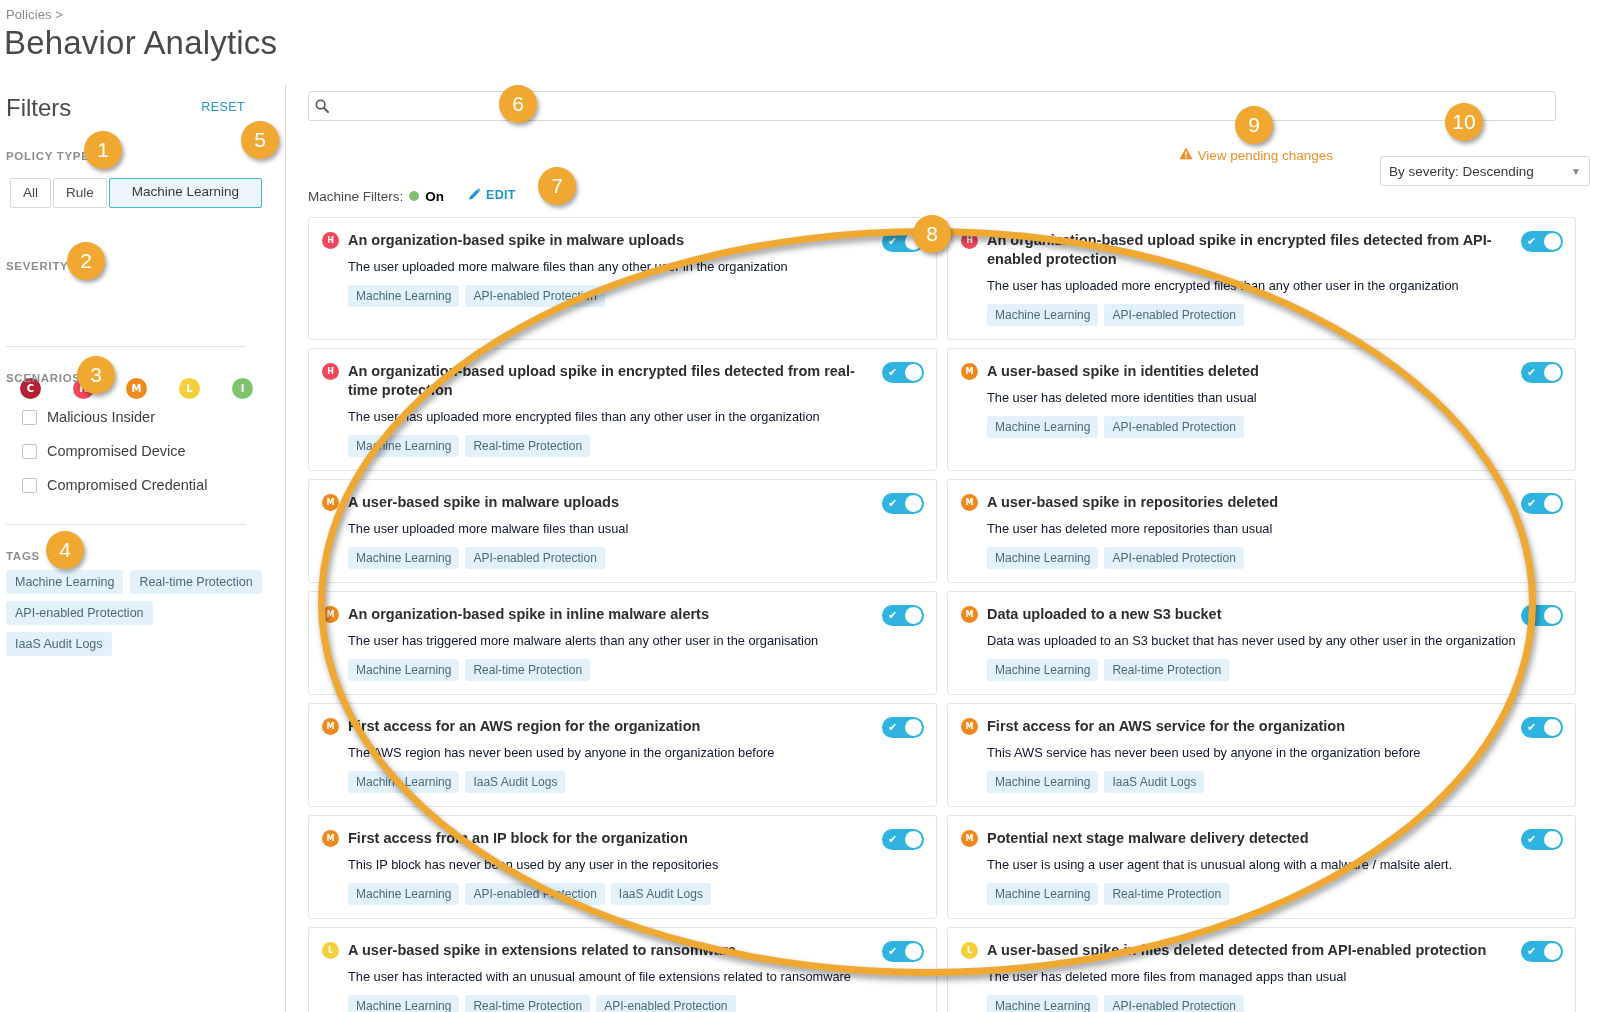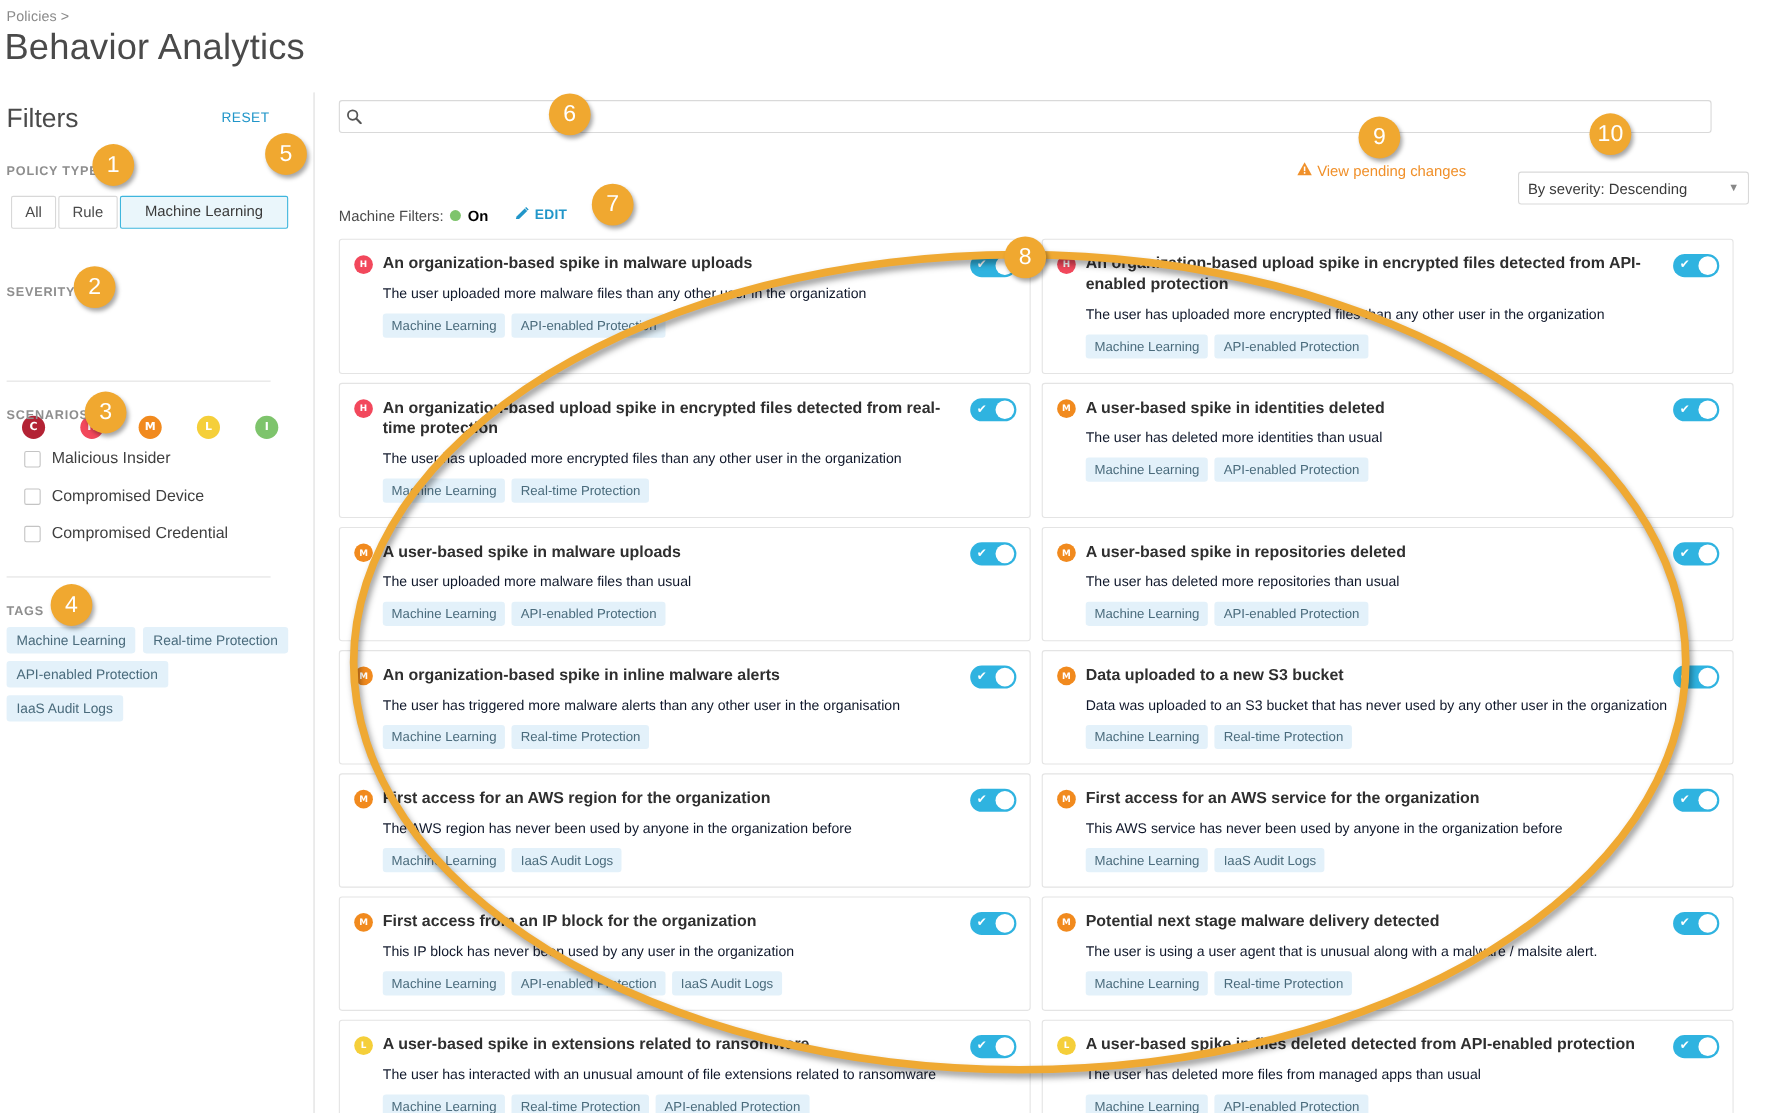--- a/index.html
+++ b/index.html
@@ -459,21 +459,21 @@
         </div>
     </div>
 
     <div class="card">
       <div class="card-top">
         <div class="card-sev" style="background: rgb(241, 138, 30);">
             <span>M</span>
           </div>
         <div class="card-title">First access from an IP block for the organization</div>
       </div>
-      <div class="card-desc">This IP block has never been used by any user in the organization</div>
+      <div class="card-desc">This IP block has never been used by any user in the repositories</div>
       <div class="card-tags">
         <span class="card-tag">Machine Learning</span>
         <span class="card-tag">API-enabled Protection</span>
         <span class="card-tag">IaaS Audit Logs</span>
       </div>
       <div class="toggle" style="background: rgb(47, 179, 224);">
           <span class="tick">✔</span>
           <span class="knob"></span>
         </div>
     </div>

